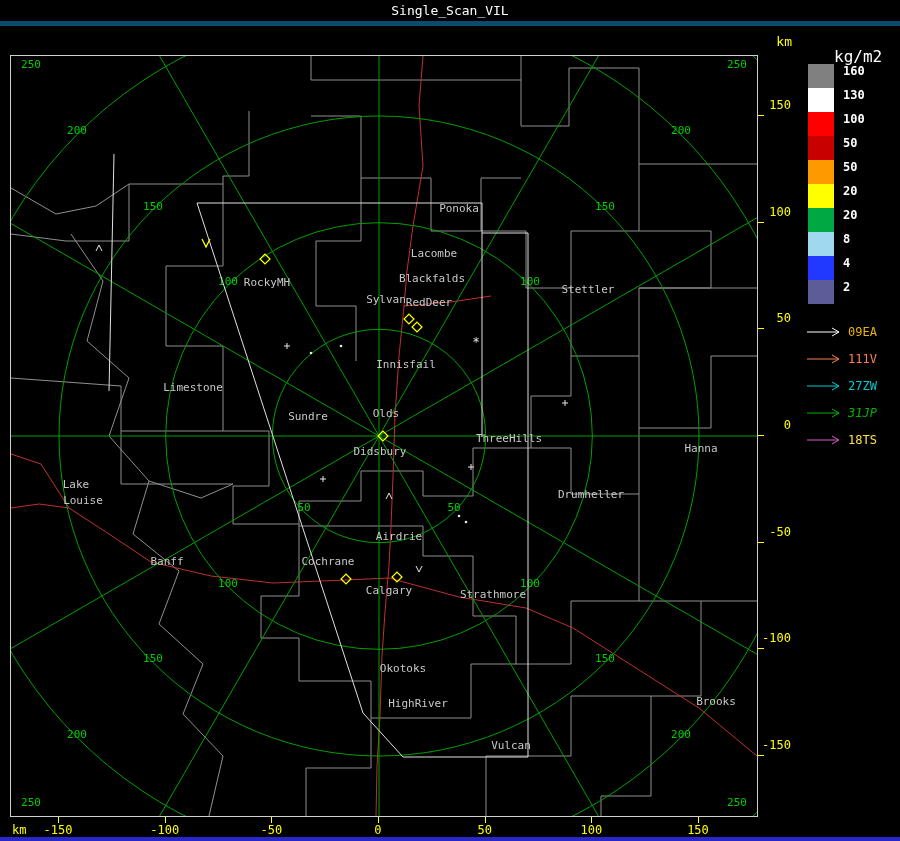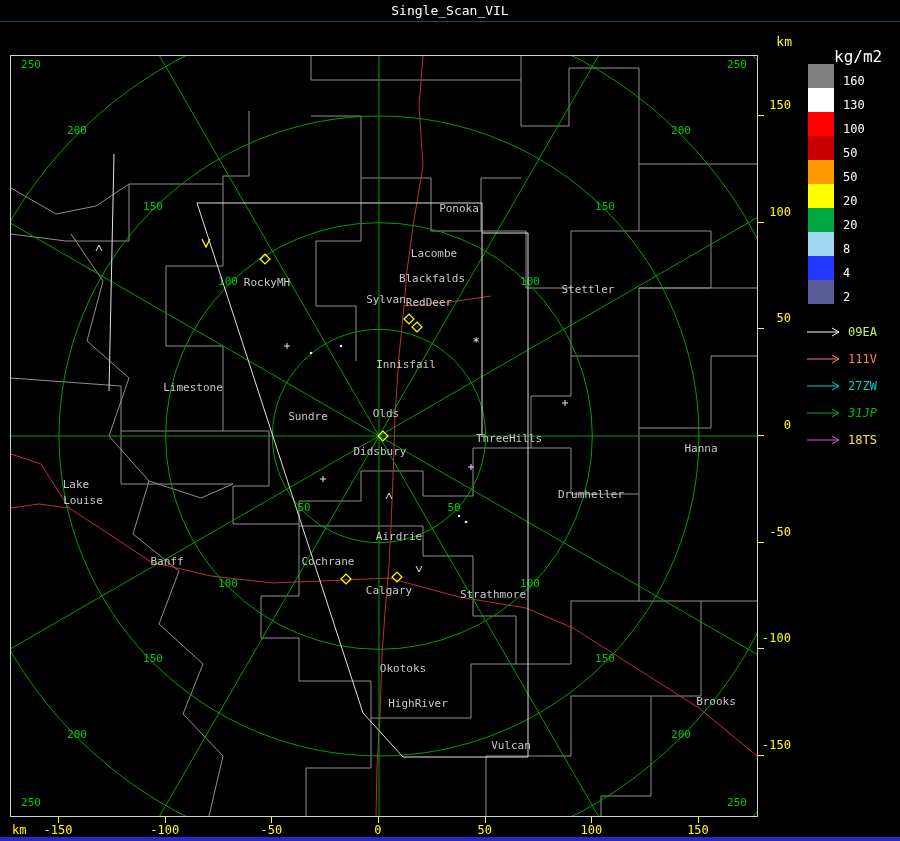--- a/index.html
+++ b/index.html
@@ -1,34 +1,34 @@
 <!DOCTYPE html>
 <html><head>
 <meta charset="utf-8">
 <style>
   html,body{margin:0;padding:0;background:#000;}
   #app{position:relative;width:900px;height:841px;background:#000;overflow:hidden;
        font-family:"DejaVu Sans Mono","Liberation Mono",monospace;}
   .titlebar{position:absolute;left:0;top:0;width:900px;height:21px;
-            border-bottom:1px solid #0c4a6e;color:#fff;font-size:13px;
+            border-bottom:5px solid #0c4a6e;color:#fff;font-size:13px;
             text-align:center;line-height:21px;}
   .timestamp{position:absolute;left:8px;top:33px;color:#ffff00;font-size:13px;}
   .km-topright{position:absolute;left:752px;top:34px;width:40px;text-align:right;
                color:#ffff00;font-size:13px;}
   .map-frame{position:absolute;left:10px;top:55px;width:746px;height:760px;
              border:1px solid #cfcfcf;box-sizing:content-box;background:#000;}
   .map-frame svg{display:block;}
   .tick-b{position:absolute;width:1px;height:6px;background:#ffff00;top:817px;}
   .lbl-b{position:absolute;top:823px;width:40px;text-align:center;color:#ffff00;font-size:12px;}
   .tick-r{position:absolute;height:1px;width:6px;background:#ffff00;left:758px;}
   .lbl-r{position:absolute;left:758px;width:33px;text-align:right;color:#ffff00;font-size:12px;}
   .km-bottomleft{position:absolute;left:12px;top:823px;color:#ffff00;font-size:12px;}
   .legend-unit{position:absolute;left:834px;top:47px;color:#fff;font-size:16px;}
   .scale{position:absolute;left:808px;top:64px;}
-  .scale-row{display:flex;align-items:flex-end;height:24px;}
+  .scale-row{display:flex;align-items:flex-start;height:24px;font-weight:bold;}
   .swatch{width:26px;height:24px;margin-right:9px;}
   .scale-val{color:#fff;font-size:12px;}
   .radars{position:absolute;left:806px;top:318px;}
   .radar-row{display:flex;align-items:center;height:27px;}
   .radar-row svg{margin-right:6px;}
   .radar-id{font-size:12px;}
   .bluebar{position:absolute;left:0;top:837px;width:900px;height:4px;background:#2828c8;}
 </style>
 </head>
 <body>
@@ -244,21 +244,21 @@
         <div class="swatch" style="background: rgb(92, 92, 153);"></div>
         <span class="scale-val">2</span>
       </div>
     </div>
   <div class="radars">
       <div class="radar-row">
         <svg width="36" height="12">
           <line x1="1" y1="6" x2="33" y2="6" stroke="#ffffff"></line>
           <path d="M33,6 L26,2 M33,6 L26,10" stroke="#ffffff" fill="none"></path>
         </svg>
-        <span class="radar-id" style="color: #bef264;">09EA</span>
+        <span class="radar-id" style="color: #eab308;">09EA</span>
       </div>
       <div class="radar-row">
         <svg width="36" height="12">
           <line x1="1" y1="6" x2="33" y2="6" stroke="#ff7f55"></line>
           <path d="M33,6 L26,2 M33,6 L26,10" stroke="#ff7f55" fill="none"></path>
         </svg>
         <span class="radar-id" style="color: rgb(255, 127, 85);">111V</span>
       </div>
       <div class="radar-row">
         <svg width="36" height="12">

